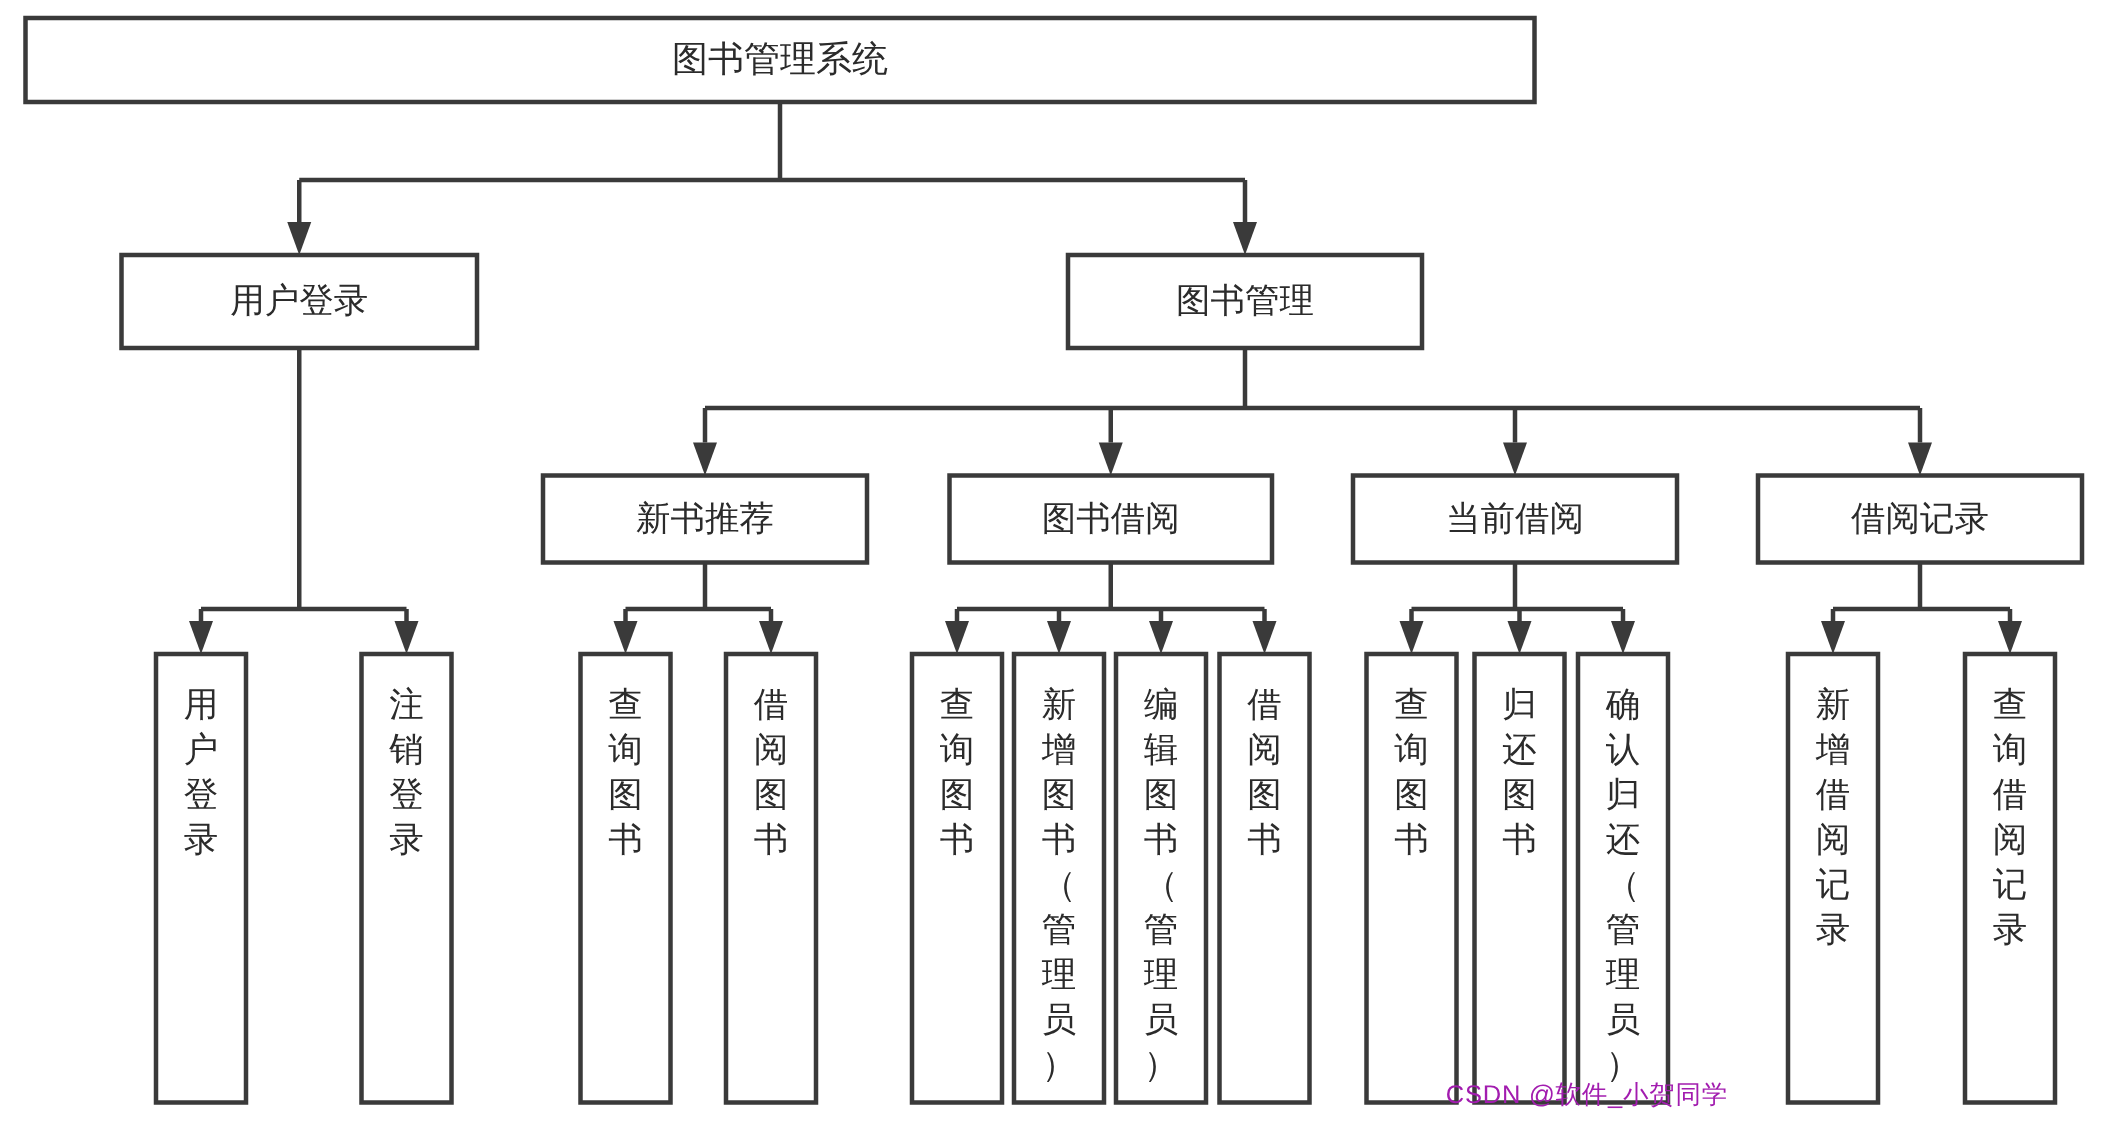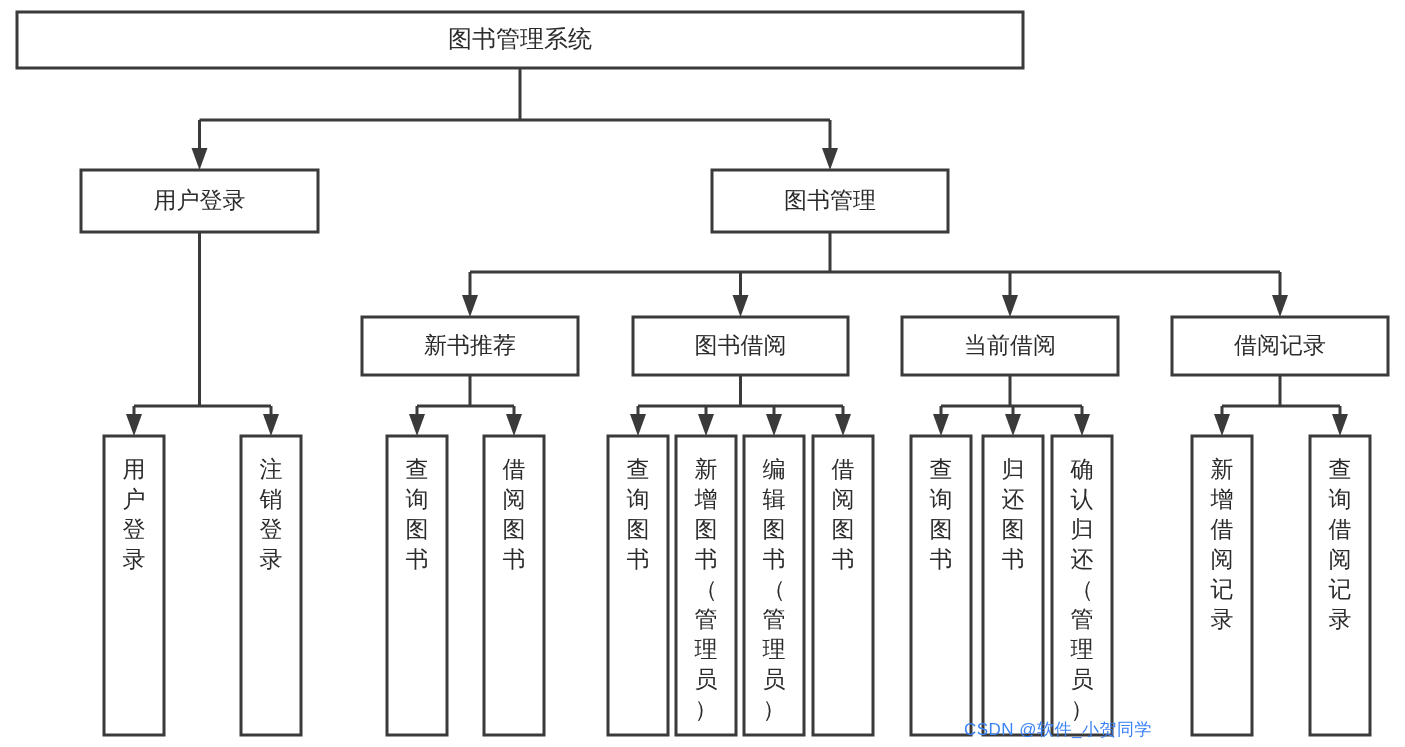--- a/index.html
+++ b/index.html
@@ -55,21 +55,21 @@
   .arrow-head {
     fill: #3a3a3a;
     stroke: none;
   }
   .watermark {
     position: absolute;
     right: 14px;
     bottom: 6px;
     font-family: "Liberation Sans", "DejaVu Sans", sans-serif;
     font-size: 17px;
-    color: #3b82f6;
+    color: #a21caf;
     letter-spacing: 0.5px;
     white-space: nowrap;
     user-select: none;
   }
 </style>
 </head>
 <body>
 
 <div id="diagram-root">
   <svg class="diagram" viewBox="0 0 1405 747">

